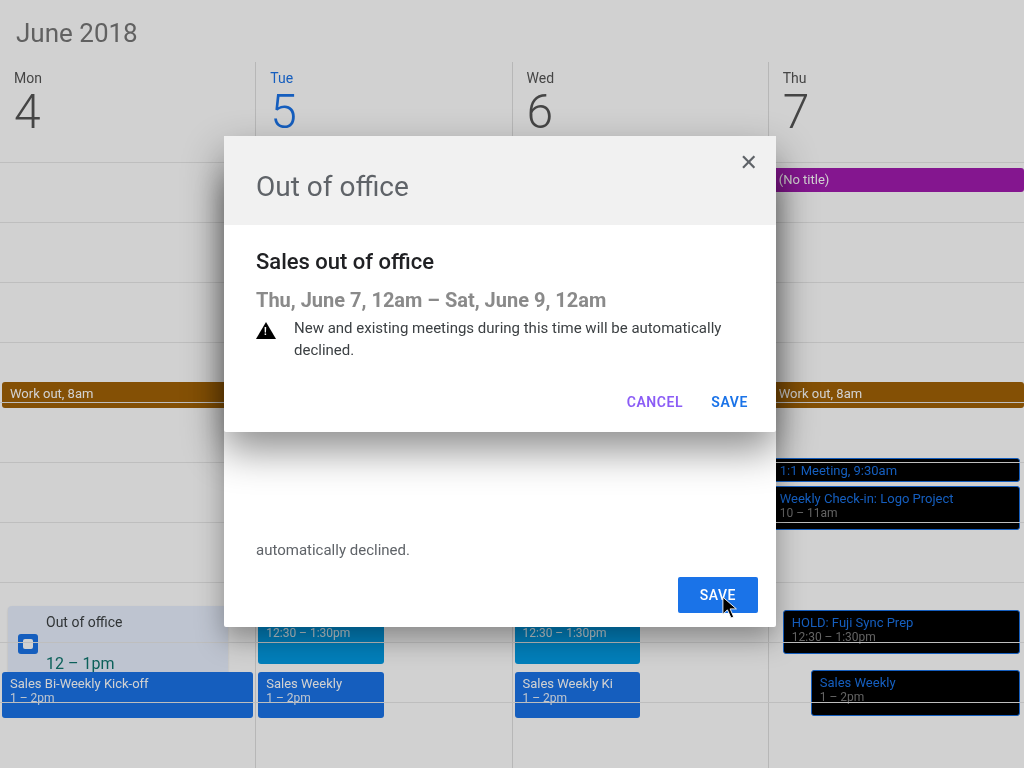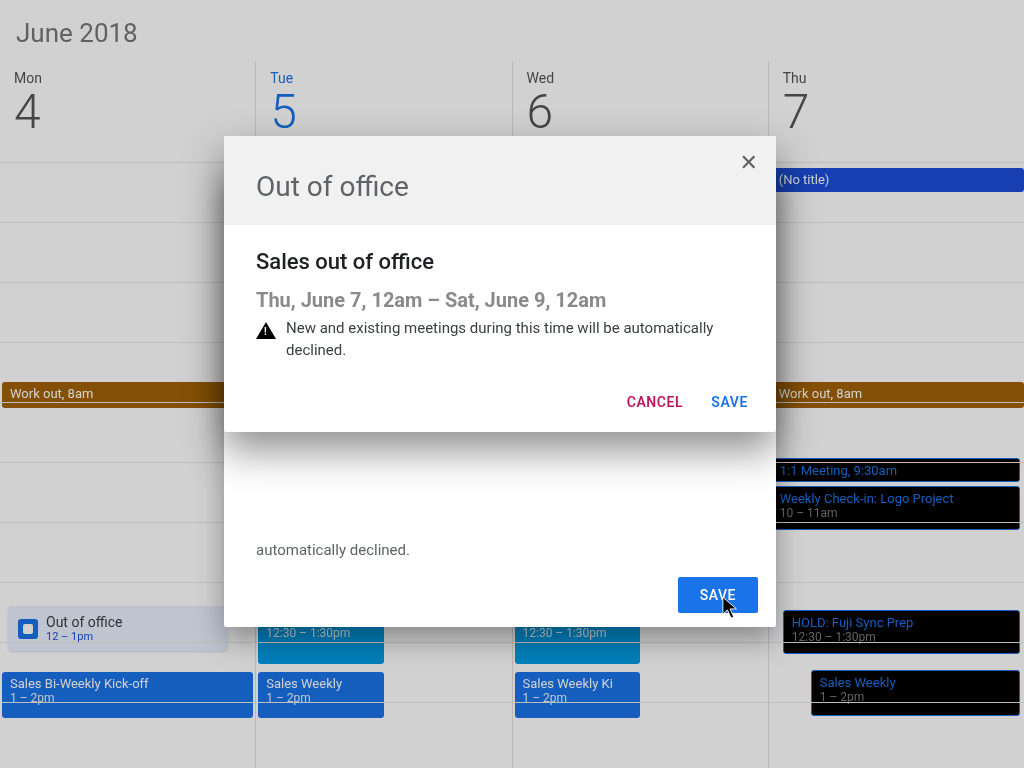--- a/index.html
+++ b/index.html
@@ -16,43 +16,43 @@
 .hour-lines { position: absolute; top: 100px; left: 0; right: 0; bottom: 0; }
 .hline { position: absolute; left: 0; right: 0; height: 0; border-top: 1px solid #e8e8e8; }
 .event { position: absolute; border-radius: 3px; font-size: 13px; color: #fff; padding: 4px 8px; overflow: hidden; }
 .event.green { background: #a16207; }
 .event.blue { background: #1a73e8; }
 .event.mid-teal { background: #039be5; }
 .event.outline { background: #000000; border: 1px solid #1a73e8; color: #1a73e8; }
 .event.outline .sub { color: #888; }
 .event .sub { display: block; font-size: 12px; opacity: .9; }
 .ooo-chip { position: absolute; background: #e8f0fe; border-radius: 4px; padding: 8px 10px; color: #3c4043; font-size: 14px; display: flex; align-items: center; gap: 8px; box-shadow: 0 1px 2px rgba(0,0,0,.15); }
-.ooo-chip .sub { display: block; font-size: 11px; color: #1d4ed8; }
+.ooo-chip .sub { display: block; font-size: 16px; color: #0f766e; margin-top: 24px; }
 .ooo-icon { width: 20px; height: 20px; background: #1a73e8; border-radius: 3px; display: flex; align-items: center; justify-content: center; }
 .ooo-icon span { width: 10px; height: 10px; background: #fff; border-radius: 2px; }
 .overlay { position: absolute; inset: 0; background: rgba(0,0,0,.18); }
 .panel1 { position: absolute; left: 224px; top: 140px; width: 552px; background: #fff; border-radius: 2px; box-shadow: 0 12px 28px rgba(0,0,0,.35); }
 .panel1-head { background: #f1f1f1; padding: 34px 32px 22px; position: relative; }
 .panel1-title { color: #5f6368; font-size: 28px; font-weight: 400; }
 .close-x { position: absolute; top: 14px; right: 18px; font-size: 22px; color: #5f6368; cursor: pointer; }
 .panel1-body { padding: 22px 32px 10px; color: #5f6368; font-size: 15px; }
 .panel1-foot { display: flex; justify-content: flex-end; padding: 8px 18px 14px; }
 .save-btn { background: #1a73e8; color: #fff; padding: 10px 22px; font-size: 14px; font-weight: 500; letter-spacing: .5px; border-radius: 2px; }
 .dialog { position: absolute; left: 224px; top: 136px; width: 552px; background: #fff; border-radius: 2px; box-shadow: 0 18px 40px rgba(0,0,0,.45); }
 .dlg-head { background: #f1f1f1; padding: 34px 32px 22px; position: relative; }
 .dlg-sup { color: #5f6368; font-size: 28px; font-weight: 400; }
 .dlg-body { padding: 24px 32px 8px; }
 .dlg-title { color: #202124; font-size: 22px; font-weight: 500; margin-bottom: 14px; }
 .dlg-range { color: #8a8a8a; font-size: 20px; margin-bottom: 6px; font-weight: bold; }
-.dlg-warn { display: flex; gap: 10px; align-items: flex-start; color: #3c4043; font-size: 15px; line-height: 1.45; margin-bottom: 10px; }
+.dlg-warn { display: flex; gap: 18px; align-items: flex-start; color: #3c4043; font-size: 15px; line-height: 1.45; margin-bottom: 10px; }
 .warn-icon { width: 0; height: 0; border-left: 10px solid transparent; border-right: 10px solid transparent; border-bottom: 17px solid #000; position: relative; margin-top: 4px; }
 .warn-icon::after { content: "!"; position: absolute; top: 3px; left: -2px; color: #fff; font-size: 10px; font-weight: 700; }
 .dlg-actions { display: flex; justify-content: flex-end; gap: 28px; padding: 14px 28px 22px; }
 .txt-btn { font-size: 14px; font-weight: 600; letter-spacing: .6px; cursor: pointer; }
-.txt-btn.cancel { color: #be185d; }
+.txt-btn.cancel { color: #8b5cf6; }
 .txt-btn.save { color: #1a73e8; }
 .cursor { position: absolute; left: 722px; top: 596px; width: 18px; height: 24px; pointer-events: none; }
 </style>
 </head>
 <body>
 <div class="viewport">
 
 <div class="header-month">June 2018</div>
 
 <div class="grid">
@@ -95,21 +95,21 @@
     </div>
     <div class="event blue" style="top:610px;left:2px;right:50%;height:46px">
       <span>Sales Weekly Ki</span>
       <span class="sub">1 – 2pm</span>
     </div>
   </div>
 
   <div class="col">
     <div class="day-label">Thu</div>
     <div class="day-num">7</div>
-    <div class="event mid-teal" style="top:106px;left:2px;right:0;height:24px;background:#1d4ed8">(No title)</div>
+    <div class="event mid-teal" style="top:106px;left:2px;right:0;height:24px;background:#a21caf">(No title)</div>
     <div class="event green" style="top:320px;left:2px;right:0;height:26px">Work out, 8am</div>
     <div class="event outline" style="top:396px;left:2px;right:4px;height:24px">1:1 Meeting, 9:30am</div>
     <div class="event outline" style="top:424px;left:2px;right:4px;height:44px">
       <span>Weekly Check-in: Logo Project</span>
       <span class="sub">10 – 11am</span>
     </div>
     <div class="event outline" style="top:548px;left:14px;right:4px;height:44px">
       <span>HOLD: Fuji Sync Prep</span>
       <span class="sub">12:30 – 1:30pm</span>
     </div>

